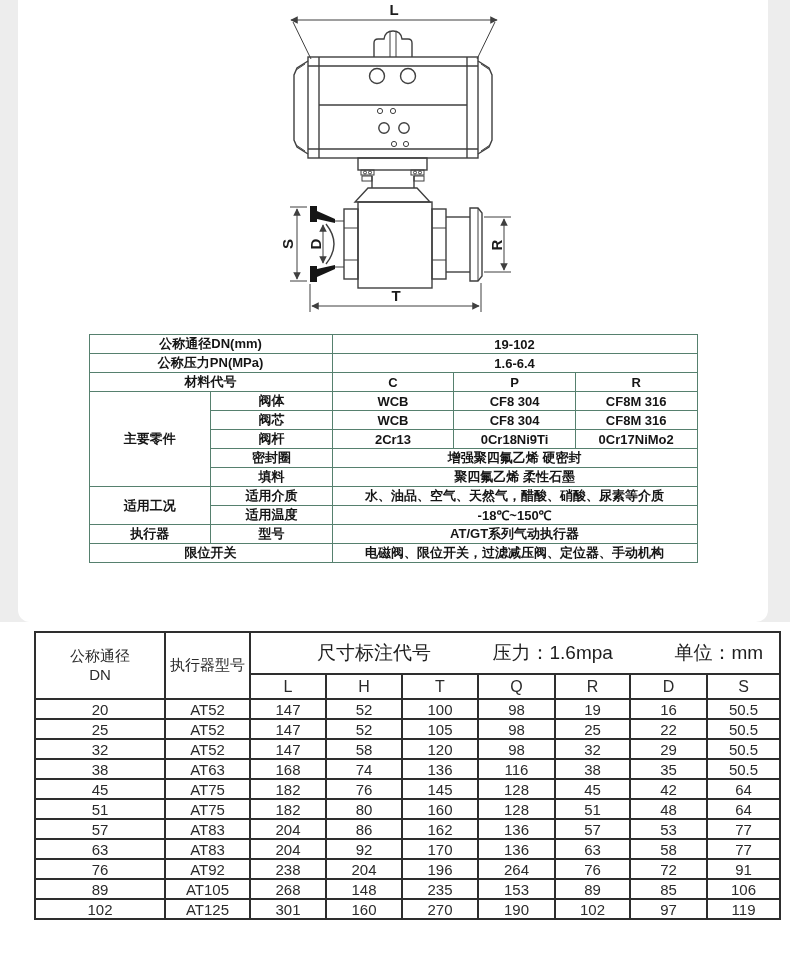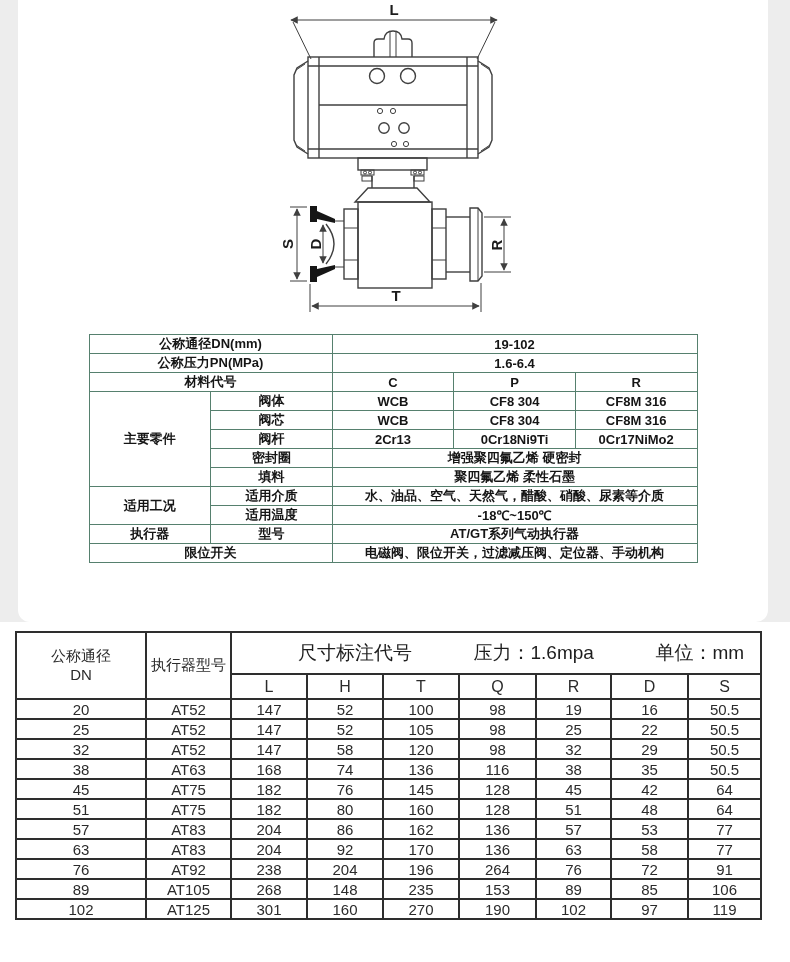--- a/index.html
+++ b/index.html
@@ -26,21 +26,21 @@
   table.spec{
     border-collapse:collapse;table-layout:fixed;width:609px;margin:2px auto 16px;
   }
   table.spec td{
     border:1px solid #56806e;height:18px;padding:0 2px;
     text-align:center;vertical-align:middle;
     font-size:13px;font-weight:bold;color:#151515;white-space:nowrap;overflow:hidden;
   }
   .note{margin:15px 0 0 24px;font-size:13px;color:#a4a4a4;letter-spacing:.5px;}
   
-  .bottom-section{background:#ffffff;padding:9px 0 0 15px;}
+  .bottom-section{background:#ffffff;padding:9px 0 0 15px;margin-left:19px;}
   table.dim{
     border-collapse:collapse;table-layout:fixed;width:745px;color:#2b2b2b;
   }
   table.dim th, table.dim td{
     border:2px solid #2e2e2e;padding:0;text-align:center;vertical-align:middle;
     font-weight:normal;background:#fff;
   }
   table.dim th.corner{font-size:15px;line-height:1.25;}
   table.dim th.merged{height:40px;}
   .mh{display:flex;align-items:flex-end;justify-content:space-between;

